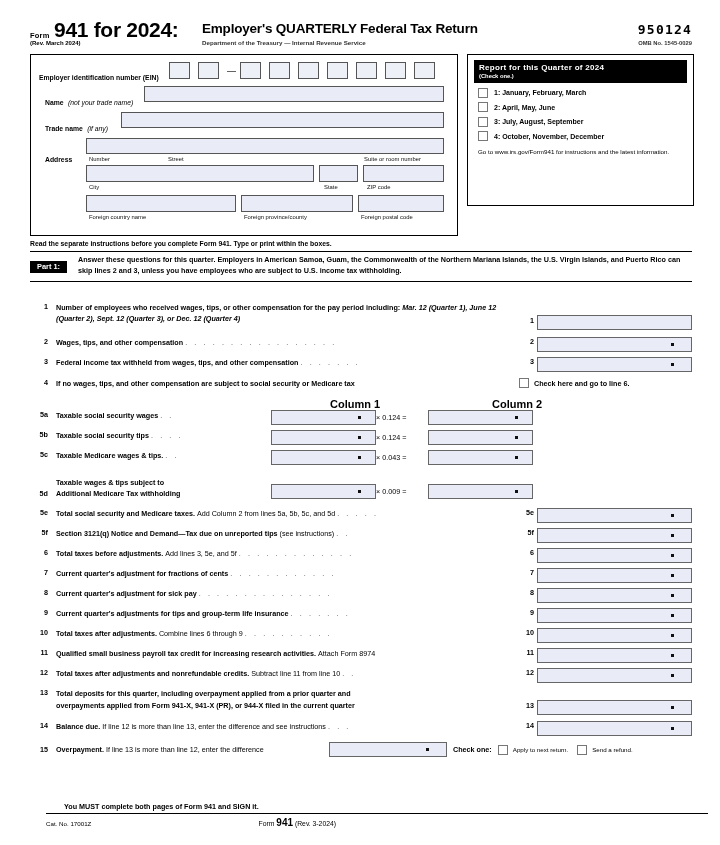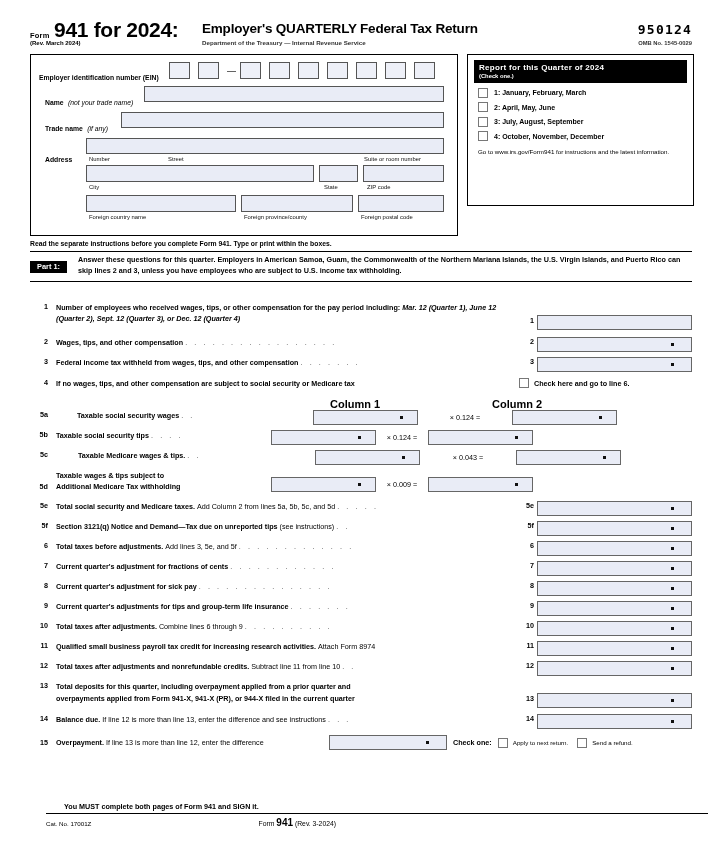--- a/index.html
+++ b/index.html
@@ -65,21 +65,21 @@
   .money .dot{position:absolute;right:17px;top:5px;width:3px;height:3px;background:#111;}
 
   
   .colhdr{display:flex;font-size:11px;font-weight:bold;margin-bottom:1px;}
   .col1h{position:absolute;left:300px;}
   .col2h{position:absolute;left:462px;}
 
   .c1{width:105px;height:15px;background:#e9ecf6;border:1.6px solid #666;box-sizing:border-box;position:relative;flex:none;}
   .c2{width:105px;height:15px;background:#e9ecf6;border:1.6px solid #666;box-sizing:border-box;position:relative;flex:none;}
   .c1 .dot,.c2 .dot{position:absolute;right:14px;top:5px;width:3px;height:3px;background:#111;}
-  .mult{font-size:7.2px;font-weight:normal;width:52px;text-align:center;flex:none;padding-top:3px;}
+  .mult{font-size:7.2px;font-weight:normal;width:52px;text-align:left;flex:none;padding-top:3px;}
 
   .chk-inline{display:flex;align-items:center;}
   .chk-inline .cbx{margin-right:5px;}
   .chk-inline span{font-size:7.2px;font-weight:bold;}
 
   
   .foot{position:absolute;left:16px;bottom:0px;width:662px;}
   .fmust{font-size:7.2px;font-weight:bold;padding-left:18px;padding-bottom:2px;}
   .frule{border-top:1.3px solid #000;}
   .frow{display:flex;align-items:baseline;padding-top:3px;}
@@ -237,21 +237,21 @@
         <span class="cbx"></span>
         <span>Check here and go to line 6.</span>
       </div>
     </div>
 
     <div class="colhdr" style="position:relative;height:11px;">
       <span class="col1h">Column 1</span>
       <span class="col2h">Column 2</span>
     </div>
 
-    <div class="ln" style="margin-bottom:5px;gap:21px;">
+    <div class="ln" style="margin-bottom:5px;">
       <div class="num">5a</div>
       <div class="txt" style="flex:none;width:215px;">
         <span>Taxable social security wages</span>
         <span class="dots"> . .</span>
       </div>
       <div class="c1">
             <span class="dot"></span>
           </div>
       <div class="mult">× 0.124 =</div>
       <div class="c2">
@@ -267,21 +267,21 @@
       </div>
       <div class="c1">
             <span class="dot"></span>
           </div>
       <div class="mult">× 0.124 =</div>
       <div class="c2">
             <span class="dot"></span>
           </div>
     </div>
 
-    <div class="ln" style="margin-bottom:5px;gap:22px;">
+    <div class="ln" style="margin-bottom:12px;">
       <div class="num">5c</div>
       <div class="txt" style="flex:none;width:215px;">
         <span>Taxable Medicare wages &amp; tips.</span>
         <span class="dots"> . .</span>
       </div>
       <div class="c1">
             <span class="dot"></span>
           </div>
       <div class="mult">× 0.043 =</div>
       <div class="c2">

